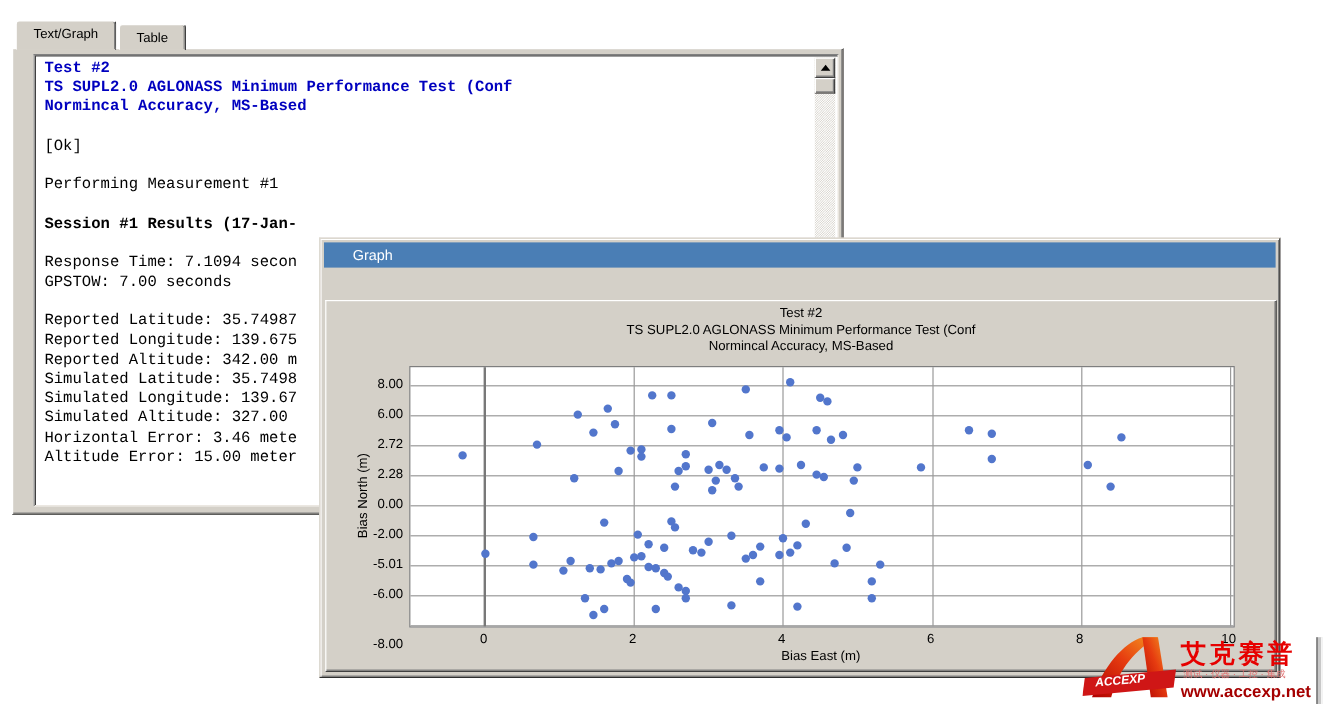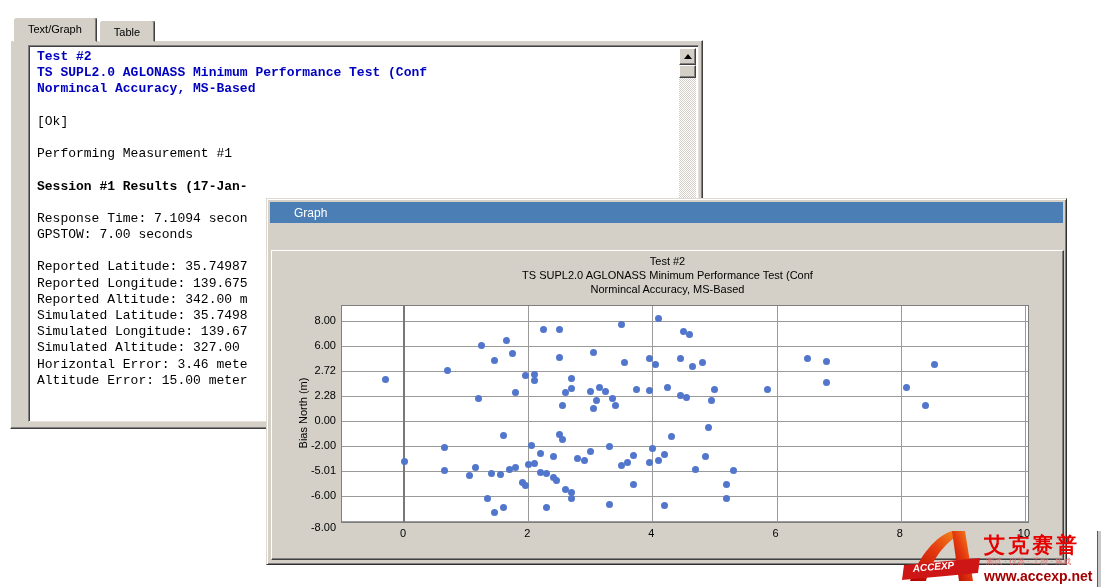--- a/index.html
+++ b/index.html
@@ -239,29 +239,30 @@
           <div class="dot" style="left: 381.4px; top: 188.8px; background: rgb(82, 118, 204);"></div>
           <div class="dot" style="left: 387.6px; top: 161.3px; background: rgb(82, 118, 204);"></div>
           <div class="dot" style="left: 421.8px; top: 80.2px; background: rgb(82, 118, 204);"></div>
           <div class="dot" style="left: 462.1px; top: 48.9px; background: rgb(82, 118, 204);"></div>
           <div class="dot" style="left: 480.7px; top: 52.1px; background: rgb(82, 118, 204);"></div>
           <div class="dot" style="left: 480.7px; top: 72.7px; background: rgb(82, 118, 204);"></div>
           <div class="dot" style="left: 561.4px; top: 78.3px; background: rgb(82, 118, 204);"></div>
           <div class="dot" style="left: 580.1px; top: 96.4px; background: rgb(82, 118, 204);"></div>
           <div class="dot" style="left: 589.4px; top: 54.6px; background: rgb(82, 118, 204);"></div>
         </div>
+      <div class="xlab">Bias East (m)</div>
     <div class="ytick" style="top: 63px;">8.00</div>
         <div class="ytick" style="top: 88px;">6.00</div>
         <div class="ytick" style="top: 112.9px;">2.72</div>
         <div class="ytick" style="top: 137.9px;">2.28</div>
         <div class="ytick" style="top: 162.9px;">0.00</div>
         <div class="ytick" style="top: 187.8px;">-2.00</div>
         <div class="ytick" style="top: 212.8px;">-5.01</div>
         <div class="ytick" style="top: 237.8px;">-6.00</div>
-        <div class="ytick" style="top: 270px;">-8.00</div>
+        <div class="ytick" style="top: 280px;">-8.00</div>
         <div class="xtick" style="left: 111.1px;">0</div>
         <div class="xtick" style="left: 235.2px;">2</div>
         <div class="xtick" style="left: 359.4px;">4</div>
         <div class="xtick" style="left: 483.6px;">6</div>
         <div class="xtick" style="left: 607.7px;">8</div>
         <div class="xtick" style="left: 731.9px;">10</div>
       </div>
   </section>
 
   <div class="edge-artifact"></div>

